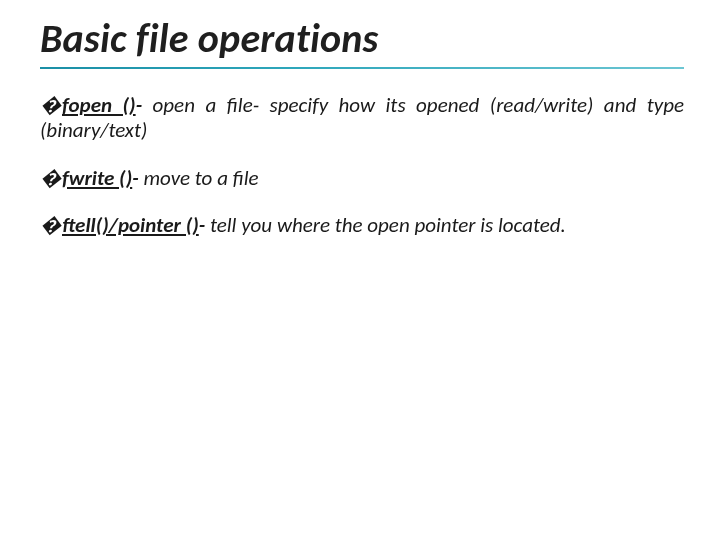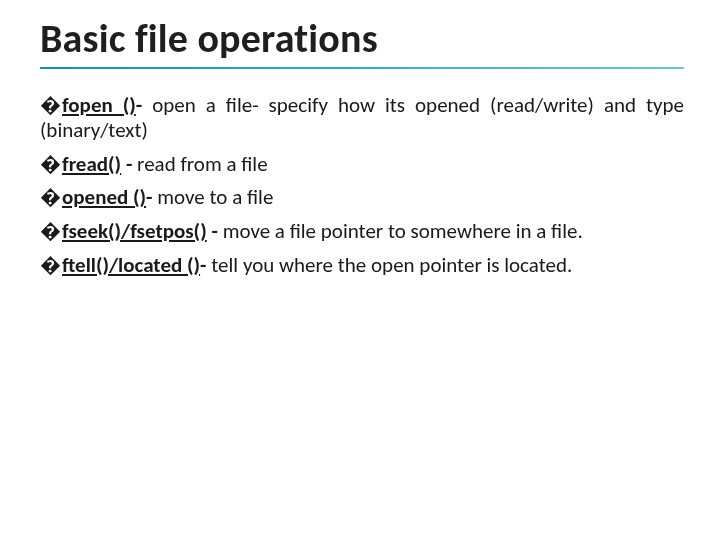--- a/index.html
+++ b/index.html
@@ -7,38 +7,39 @@
   body {
     background: #ffffff;
     font-family: "Calibri", "Segoe UI", Arial, sans-serif;
     position: relative;
   }
   .slide {
     width: 720px;
     height: 472px;
     padding: 14px 36px 16px 40px;
     position: relative;
+    font-style: italic;
   }
   .title {
     font-size: 40px;
     font-weight: 700;
     color: #1f1f1f;
     margin-bottom: 4px;
     letter-spacing: 0.2px;
   }
   .rule {
     height: 2px;
     width: 100%;
     background: linear-gradient(to right, #1a8fa6, #2ea7bb 40%, #6cc6d3);
     margin-bottom: 24px;
   }
   .items {
     display: flex;
     flex-direction: column;
-    gap: 9px;
+    gap: 23px;
   }
   .item {
     font-size: 21px;
     line-height: 1.18;
     color: #1a1a1a;
     text-align: justify;
     text-justify: inter-word;
   }
   .item .glyph {
     font-family: Arial, sans-serif;
@@ -58,30 +59,24 @@
   <h1 class="title">Basic file operations</h1>
   <div class="rule"></div>
 
   <div class="items">
 
     <p class="item">
       <span class="glyph">�</span><span class="fn">fopen ()</span><span class="b">- </span><span>open a file- specify how its opened (read/write) and type (binary/text)</span>
     </p>
 
 
+
     <p class="item">
-      <span class="glyph">�</span><span class="fn">fread()</span><span class="b"> - </span><span>read from a file</span>
+      <span class="glyph">�</span><span class="fn">fwrite ()</span><span class="b">- </span><span>move to a file</span>
     </p>
 
-    <p class="item">
-      <span class="glyph">�</span><span class="fn">opened ()</span><span class="b">- </span><span>move to a file</span>
-    </p>
 
     <p class="item">
-      <span class="glyph">�</span><span class="fn">fseek()/fsetpos()</span><span class="b"> - </span><span>move a file pointer to somewhere in a file.</span>
-    </p>
-
-    <p class="item">
-      <span class="glyph">�</span><span class="fn">ftell()/located ()</span><span class="b">- </span><span>tell you where the open pointer is located.</span>
+      <span class="glyph">�</span><span class="fn">ftell()/pointer ()</span><span class="b">- </span><span>tell you where the open pointer is located.</span>
     </p>
 
   </div>
 </div>
 
 </body></html>

